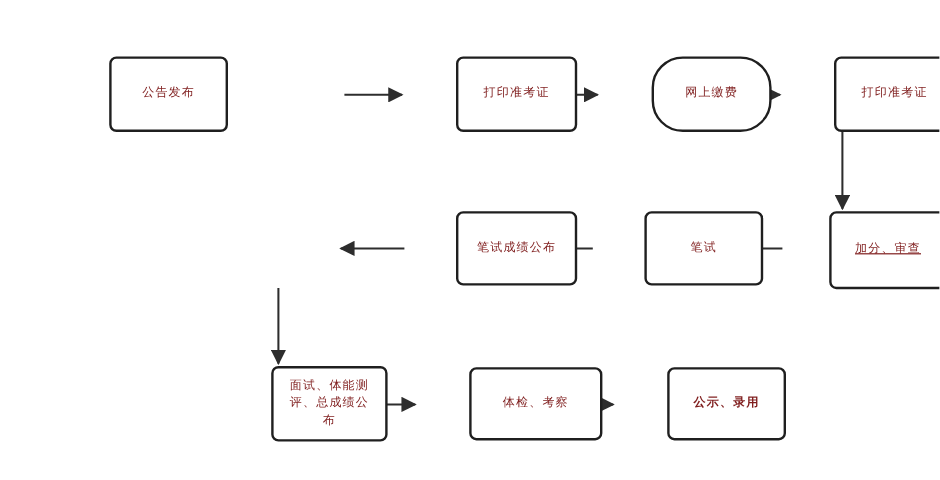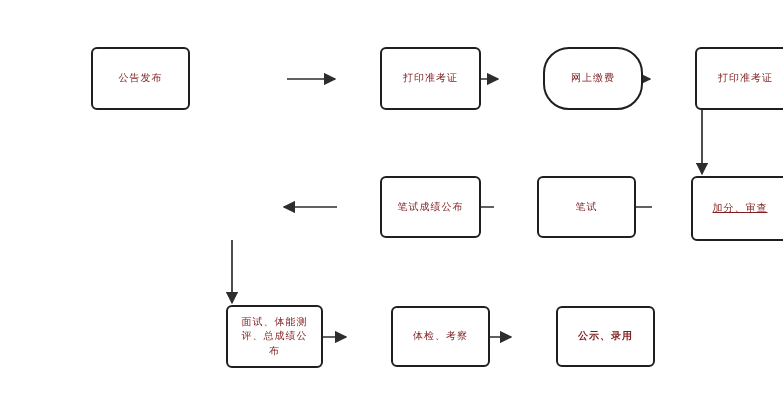--- a/index.html
+++ b/index.html
@@ -46,21 +46,21 @@
   .n2  { left: 337px; top: 47px;  width: 101px; height: 63px; }
   .n3  { left: 500px; top: 47px;  width: 100px; height: 63px; border-radius: 26px; }
   .n4  { left: 652px; top: 47px;  width: 101px; height: 63px; text-align: right; }
   
   .n5  { left: 648px; top: 176px; width: 98px;  height: 65px; text-decoration: underline; }
   .n6  { left: 494px; top: 176px; width: 99px;  height: 62px; }
   .n7  { left: 337px; top: 176px; width: 101px; height: 62px; }
   .n8  { left: 181px; top: 176px; width: 101px; height: 64px; }
   
   .n9  { left: 183px; top: 305px; width: 97px;  height: 63px; }
-  .n10 { left: 348px; top: 306px; width: 99px;  height: 61px; }
+  .n10 { left: 348px; top: 306px; width: 111px;  height: 61px; }
   .n11 { left: 513px; top: 306px; width: 99px;  height: 61px; font-weight: bold; }
 </style>
 </head>
 <body>
 
 <div id="canvas">
 
   <svg id="edges-layer" viewBox="0 0 783 400" xmlns="http://www.w3.org/2000/svg">
     <defs>
       <marker id="arrowhead" viewBox="0 0 10 10" refX="9" refY="5" markerWidth="7.5" markerHeight="7.5" orient="auto-start-reverse">

